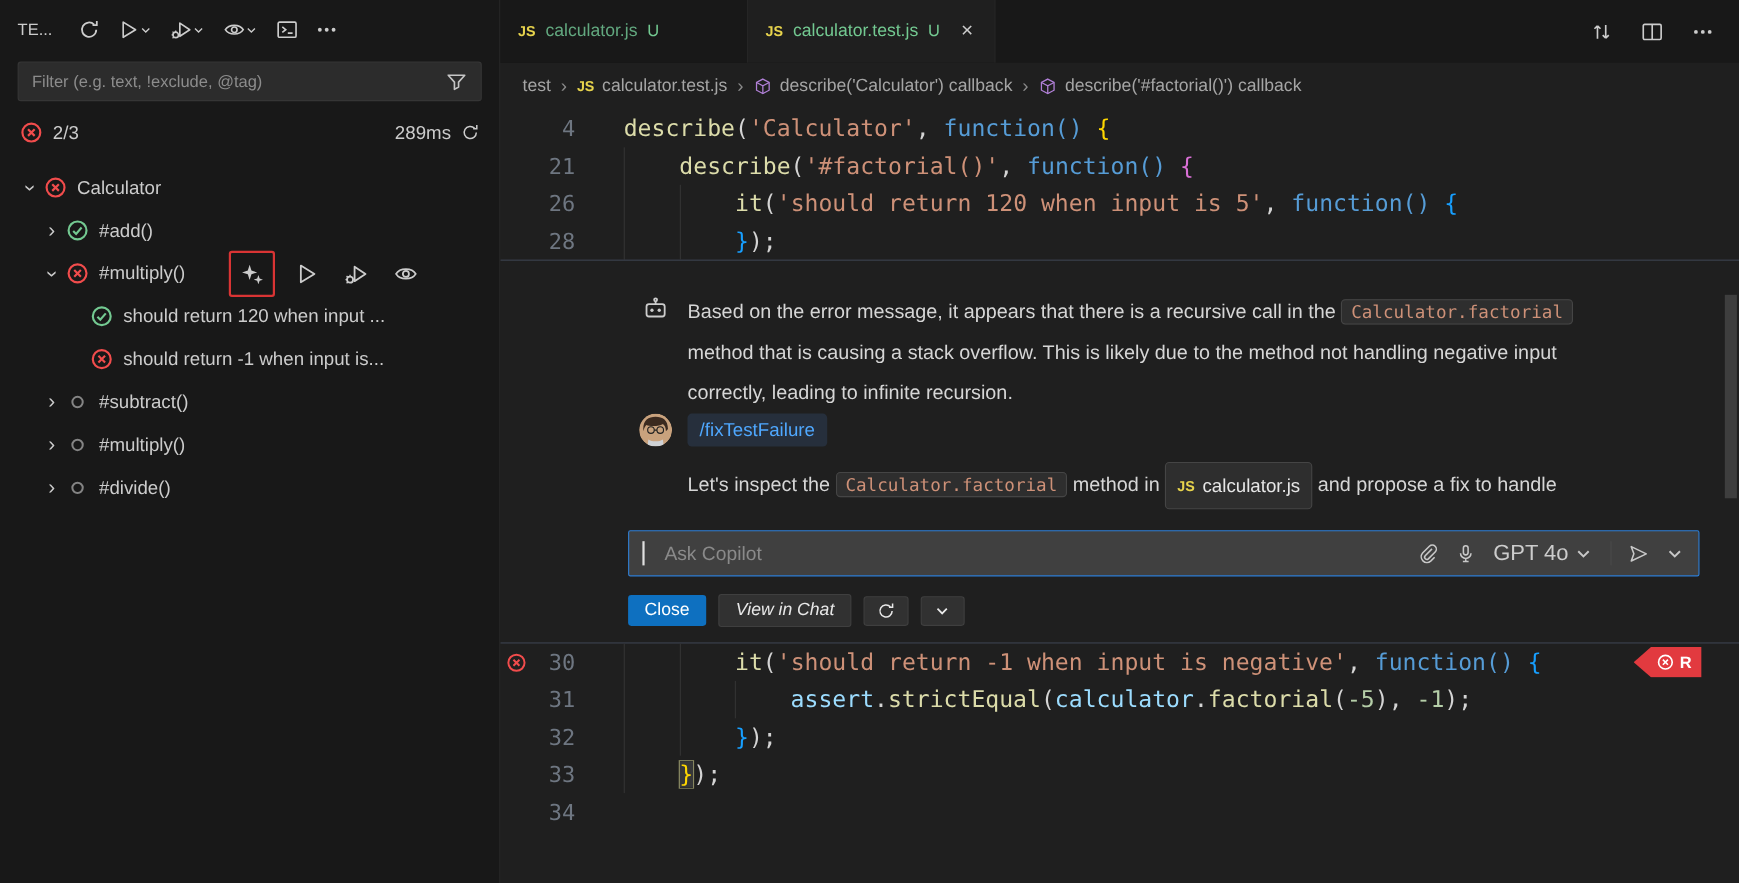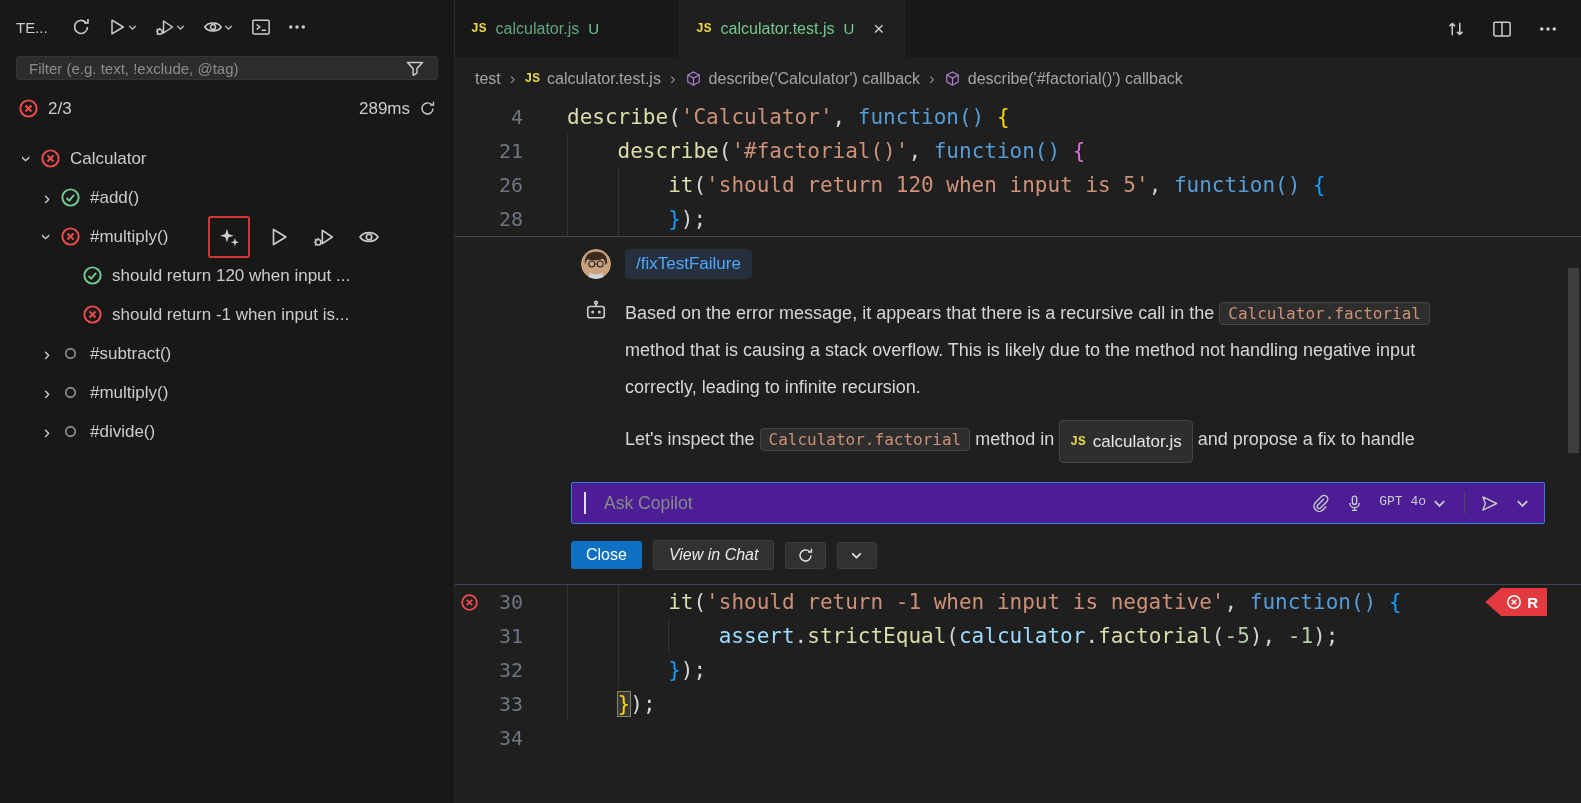--- a/index.html
+++ b/index.html
@@ -14,21 +14,21 @@
   .sb-title { color:#cccccc; font-size:15px; margin-right:14px; white-space:nowrap; }
   .sb-actions { display:flex; align-items:center; gap:10px; }
   .icon-btn { display:flex; align-items:center; color:#cccccc; cursor:pointer; padding:3px; border-radius:5px; }
   .icon { display:inline-block; width:20px; height:20px; }
   .icon svg { width:100%; height:100%; display:block; }
   .icon.chev { width:13px; height:13px; margin-left:-1px; }
   .icon.sm { width:17px; height:17px; }
 
   .filter-row { margin:2px 16px 10px; }
   .filter-input { display:flex; align-items:center; background:#2c2c2c; border:1px solid #353535;
-                  height:24px; padding:0 12px; border-radius:3px;gap:44px; }
+                  height:36px; padding:0 12px; border-radius:3px;gap:44px; }
   .filter-placeholder { flex:1; color:#8c8c8c; font-size:15px; }
   .filter-input .icon { color:#c5c5c5; }
 
   .status-row { display:flex; align-items:center; padding:8px 18px 6px; color:#cccccc; font-size:17px; gap:9px; }
   .status-row .spacer { flex:1; }
   .state-fail { color:#f14c4c; } .state-pass { color:#73c991; } .state-none { color:#848484; }
   .state-icon { width:21px; height:21px; display:inline-block; flex-shrink:0; }
   .state-icon svg { width:100%; height:100%; }
 
   .tree { padding-top:14px; }
@@ -44,21 +44,21 @@
   
   .editor { flex:1; display:flex; flex-direction:column; position:relative; background:#1f1f1f; }
 
   .tabbar { height:57px; background:#181818; display:flex; align-items:stretch; flex-shrink:0; }
   .tab { display:flex; align-items:center; gap:9px; padding:0 16px; font-size:16px;
          background:#181818; border-right:1px solid #252525; cursor:pointer; min-width:225px; }
   .tab.active { background:#1f1f1f; }
   .tab-label { color:#73c991; }
   .tab.inactive .tab-label { color:#62a87f; }
   .badge-u { color:#73c991; font-size:15px; }
-  .js-badge { color:#e8d44d; font-weight:700; font-size:13px; font-family:Liberation Mono, monospace; }
+  .js-badge { color:#e8d44d; font-weight:700; font-size:13px; font-family:Liberation Sans, sans-serif; }
   .tab-close { color:#cccccc; font-size:19px; margin-left:10px; line-height:1; }
   .tab-actions { margin-left:auto; display:flex; align-items:center; gap:20px; padding:0 20px; color:#cccccc; }
 
   .breadcrumb { height:43px; display:flex; align-items:center; padding:0 20px; color:#a5a5a5;
                 font-size:16px; gap:9px; flex-shrink:0; }
   .crumb { display:flex; align-items:center; gap:7px; cursor:pointer; white-space:nowrap; }
   .crumb .icon { width:17px; height:17px; color:#b180d7; }
   .crumb-sep { color:#8a8a8a; font-size:17px; }
 
   
@@ -89,27 +89,27 @@
   .slash-chip { color:#4fa8ff; background:rgba(86,156,255,.13); padding:5px 11px; border-radius:4px;
                 font-size:17px; cursor:pointer; align-self:center; }
   .robot-ic { width:24px; height:24px; color:#cccccc; margin-top:4px; }
   .msg { color:#d6d6d6; font-size:18px; line-height:37px; max-width:830px; }
   .msg.clipped { height:48px; overflow:hidden; }
   .inline-code { font-family:"DejaVu Sans Mono",monospace; font-size:16px; background:#2e2e2e;
                  border:1px solid #454545; border-radius:4px; padding:1px 8px; color:#ce9178; }
   .file-chip { background:#2e2e2e; border:1px solid #454545; border-radius:4px; padding:2px 10px;
                color:#e6e6e6; display:inline-flex; gap:7px; align-items:center; font-size:17px; cursor:pointer; }
 
-  .chat-input { display:flex; align-items:center; border:1px solid #2f7fd6; background:#4c1d95;
+  .chat-input { display:flex; align-items:center; border:1px solid #2f7fd6; background:#404040;
                 height:42px; margin-top:14px; padding:0 12px; gap:15px; border-radius:2px; }
   .caret { width:2px; height:22px; background:#e0e0e0; display:inline-block; animation:blink 1s steps(1) infinite; }
   @keyframes blink { 50% { opacity:0; } }
   .chat-placeholder { flex:1; color:#8a8a8a; font-size:17.5px; margin-left:3px; }
   .chat-input .icon { color:#c8c8c8; width:19px; height:19px; cursor:pointer; }
-  .model-pick { display:flex; gap:5px; color:#cccccc; font-size:13px; cursor:pointer;font-family:Liberation Mono, monospace; }
+  .model-pick { display:flex; align-items:center; gap:5px; color:#cccccc; font-size:20px; cursor:pointer; }
   .vdiv { width:1px; height:22px; background:#4a4a4a; }
 
   .chat-buttons { display:flex; align-items:center; gap:11px; margin-top:16px; }
   .btn { font-size:16px; padding:5px 15px; border-radius:3px; cursor:pointer; border:none;
          font-family:"Liberation Sans",sans-serif; }
   .btn-primary { background:#0e70c0; color:#ffffff; }
   .btn-secondary { background:#313131; border:1px solid #3f3f3f; color:#e8e8e8;font-style:italic; }
   .btn-icon { background:#313131; border:1px solid #3f3f3f; color:#e8e8e8; padding:4px 11px;
               display:flex; align-items:center; }
   .btn-icon .icon { width:17px; height:17px; }
@@ -395,44 +395,44 @@
     <div class="code-block" id="code-top">
       <div class="guide" style="left:112px; top:34px; height:136px;"></div>
       <div class="guide" style="left:163px; top:68px; height:68px;"></div>
     <div class="code-line"><span class="gutter-marker"></span><span class="lnum">4</span><span class="code-text"><span class="tk-fn">describe</span><span class="tk-p">(</span><span class="tk-str">'Calculator'</span><span class="tk-p">, </span><span class="tk-kw">function()</span><span class="tk-p"> </span><span class="tk-b1">{</span></span></div>
         <div class="code-line"><span class="gutter-marker"></span><span class="lnum">21</span><span class="code-text"><span class="tk-p">    </span><span class="tk-fn">describe</span><span class="tk-p">(</span><span class="tk-str">'#factorial()'</span><span class="tk-p">, </span><span class="tk-kw">function()</span><span class="tk-p"> </span><span class="tk-b2">{</span></span></div>
         <div class="code-line"><span class="gutter-marker"></span><span class="lnum">26</span><span class="code-text"><span class="tk-p">        </span><span class="tk-fn">it</span><span class="tk-p">(</span><span class="tk-str">'should return 120 when input is 5'</span><span class="tk-p">, </span><span class="tk-kw">function()</span><span class="tk-p"> </span><span class="tk-b3">{</span></span></div>
         <div class="code-line"><span class="gutter-marker"></span><span class="lnum">28</span><span class="code-text"><span class="tk-p">        </span><span class="tk-b3">}</span><span class="tk-p">);</span></span></div>
       </div>
 
     <div class="chat">
-      <div class="chat-row">
-        <span class="avatar" id="avatar"><svg viewBox="0 0 32 32">
-              <circle cx="16" cy="16" r="16" fill="#c9a27d"></circle>
-              <path d="M4 15c0-9 5-12 12-12s12 3 12 12l-2 2c0-3-1-6-3-7-2 2-12 3-16 1-1 1-2 3-3 6z" fill="#3b2a1f"></path>
-              <circle cx="11.5" cy="16" r="3.2" fill="none" stroke="#222" stroke-width="1.1"></circle>
-              <circle cx="20.5" cy="16" r="3.2" fill="none" stroke="#222" stroke-width="1.1"></circle>
-              <path d="M14.7 16h2.6" stroke="#222" stroke-width="1.1"></path>
-              <path d="M9 25c3 2.5 11 2.5 14 0l1 7H8z" fill="#cfd2d6"></path>
-            </svg></span>
-        <span class="slash-chip">/fixTestFailure</span>
-      </div>
       <div class="chat-row" style="margin-top:16px;">
         <span class="icon-col">
           <span class="icon robot-ic" id="robot-ic">
               <svg viewBox="0 0 16 16" fill="none" stroke="currentColor" stroke-width="1.1">
                 <rect x="2.5" y="5" width="11" height="7.5" rx="1.5"></rect>
                 <circle cx="5.8" cy="8.7" r="1" fill="currentColor" stroke="none"></circle>
                 <circle cx="10.2" cy="8.7" r="1" fill="currentColor" stroke="none"></circle>
                 <path d="M8 5V3.2"></path>
                 <circle cx="8" cy="2.4" r="0.9"></circle>
               </svg>
             </span>
         </span>
         <div class="msg" id="msg1">Based on the error message, it appears that there is a recursive call in the <span class="inline-code">Calculator.factorial</span> method that is causing a stack overflow. This is likely due to the method not handling negative input correctly, leading to infinite recursion.</div>
+      </div>
+      <div class="chat-row">
+        <span class="avatar" id="avatar"><svg viewBox="0 0 32 32">
+              <circle cx="16" cy="16" r="16" fill="#c9a27d"></circle>
+              <path d="M4 15c0-9 5-12 12-12s12 3 12 12l-2 2c0-3-1-6-3-7-2 2-12 3-16 1-1 1-2 3-3 6z" fill="#3b2a1f"></path>
+              <circle cx="11.5" cy="16" r="3.2" fill="none" stroke="#222" stroke-width="1.1"></circle>
+              <circle cx="20.5" cy="16" r="3.2" fill="none" stroke="#222" stroke-width="1.1"></circle>
+              <path d="M14.7 16h2.6" stroke="#222" stroke-width="1.1"></path>
+              <path d="M9 25c3 2.5 11 2.5 14 0l1 7H8z" fill="#cfd2d6"></path>
+            </svg></span>
+        <span class="slash-chip">/fixTestFailure</span>
       </div>
       <div class="chat-row" style="margin-top:14px;">
         <span class="icon-col"></span>
         <div class="msg clipped" id="msg2">Let's inspect the <span class="inline-code">Calculator.factorial</span> method in <span class="file-chip"><span class="js-badge">JS</span>calculator.js</span> and propose a fix to handle negative inputs correctly.</div>
       </div>
 
       <div class="chat-input">
         <span class="caret"></span>
         <span class="chat-placeholder">Ask Copilot</span>
         <span class="icon" id="clip-ic">

